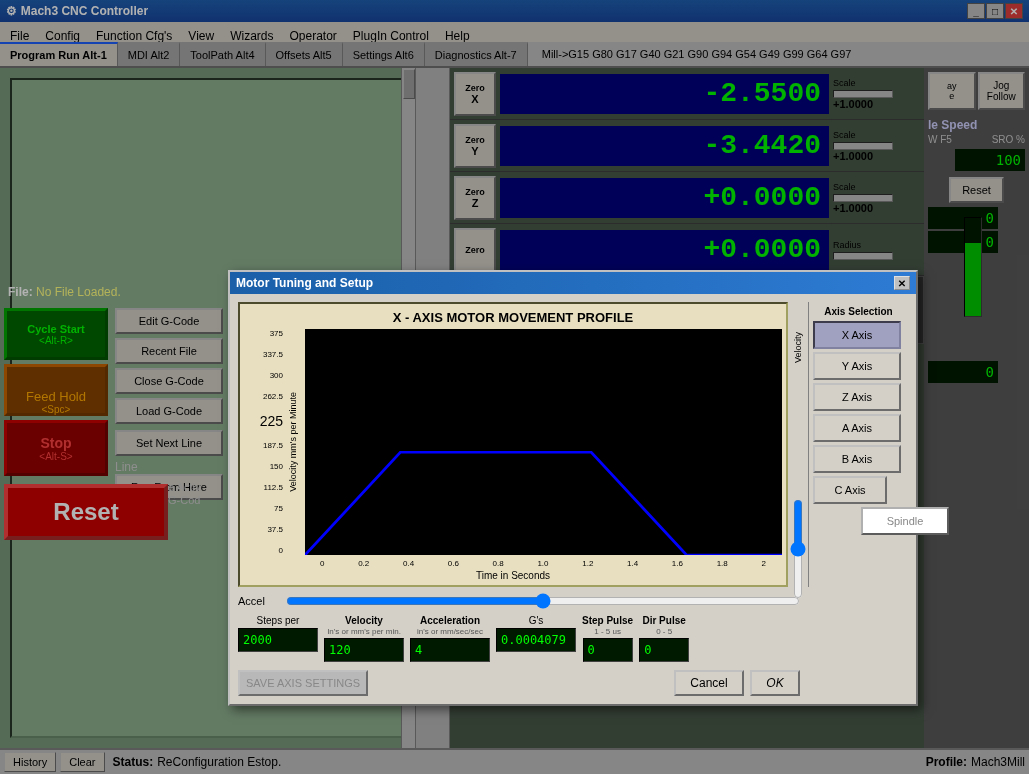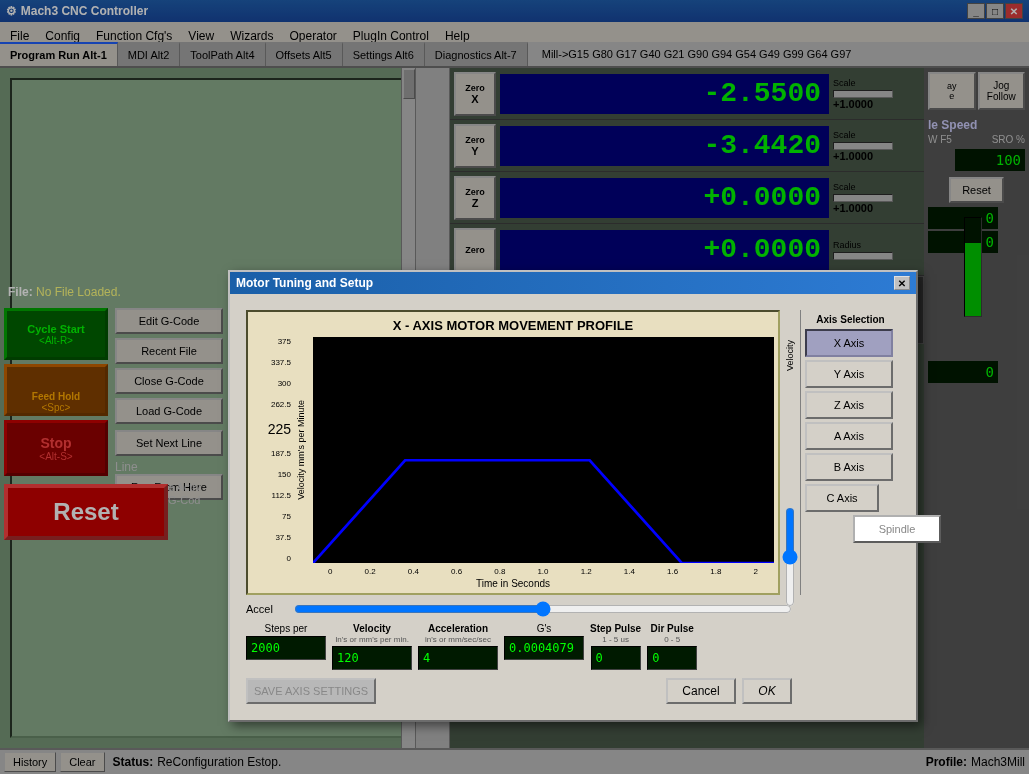--- a/index.html
+++ b/index.html
@@ -156,21 +156,21 @@
     .modal-title-bar {
       background: linear-gradient(to right, #1a5fa8, #2d7bd4);
       height: 22px; display: flex; align-items: center; padding: 0 6px;
       color: white; font-size: 12px; font-weight: bold;
     }
     .modal-close-btn {
       margin-left: auto; width: 16px; height: 14px; background: #c0c0c0;
       border: 1px outset #e0e0e0; color: #000; font-size: 10px; cursor: pointer;
       display: flex; align-items: center; justify-content: center;
     }
-    .modal-body { padding: 16px; }
+    .modal-body { padding: 8px; }
 
     
     .right-controls {
       position: absolute; right: 0; top: 0; width: 105px; bottom: 0;
       background: #5a5a5a; display: flex; flex-direction: column;
       padding: 4px;
     }
     .rc-top { display: flex; gap: 2px; margin-bottom: 4px; }
     .rc-btn {
       flex: 1; height: 38px; background: #d4d0c8;
@@ -322,21 +322,21 @@
 
     <div style="position:absolute;left:115px;top:300px;width:108px;height:26px;background:#d4d0c8;border:2px outset #c0c0c0;cursor:pointer;display:flex;align-items:center;justify-content:center;">
       <span style="font-size:11px;color:#000;">Close G-Code</span>
     </div>
 
     <div style="position:absolute;left:115px;top:330px;width:108px;height:26px;background:#d4d0c8;border:2px outset #c0c0c0;cursor:pointer;display:flex;align-items:center;justify-content:center;">
       <span style="font-size:11px;color:#000;">Load G-Code</span>
     </div>
 
     <div style="position:absolute;left:4px;top:296px;width:104px;height:52px;background:#884400;border:3px outset #cc6600;cursor:pointer;display:flex;flex-direction:column;align-items:center;justify-content:center;text-align:center;">
-      <div style="color:#ffaa00;font-size:10px;font-weight:bold;margin-top:24px;">Feed Hold</div>
+      <div style="color:#ffaa00;font-size:13px;font-weight:normal;margin-top:24px;">Feed Hold</div>
       <div style="color:#ffaa00;font-size:10px;">&lt;Spc&gt;</div>
     </div>
 
     <div style="position:absolute;left:115px;top:362px;width:108px;height:26px;background:#d4d0c8;border:2px outset #c0c0c0;cursor:pointer;display:flex;align-items:center;justify-content:center;">
       <span style="font-size:11px;color:#000;">Set Next Line</span>
     </div>
 
     <div style="position:absolute;left:115px;top:392px;font-size:12px;color:#ccc;">Line</div>
 
     <div style="position:absolute;left:115px;top:406px;width:108px;height:26px;background:#d4d0c8;border:2px outset #c0c0c0;cursor:pointer;display:flex;align-items:center;justify-content:center;">

